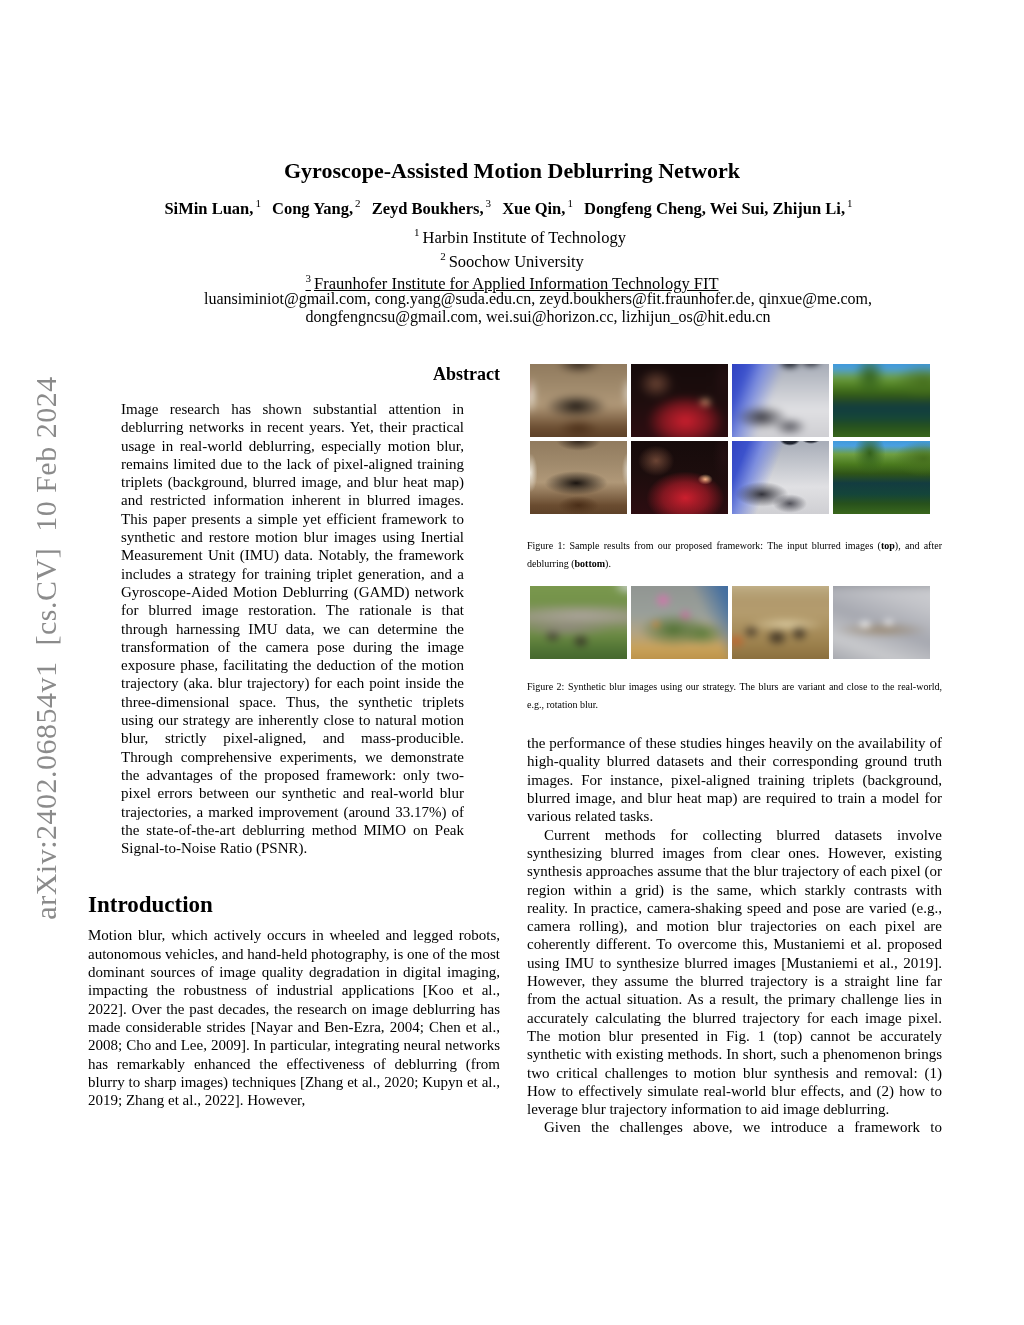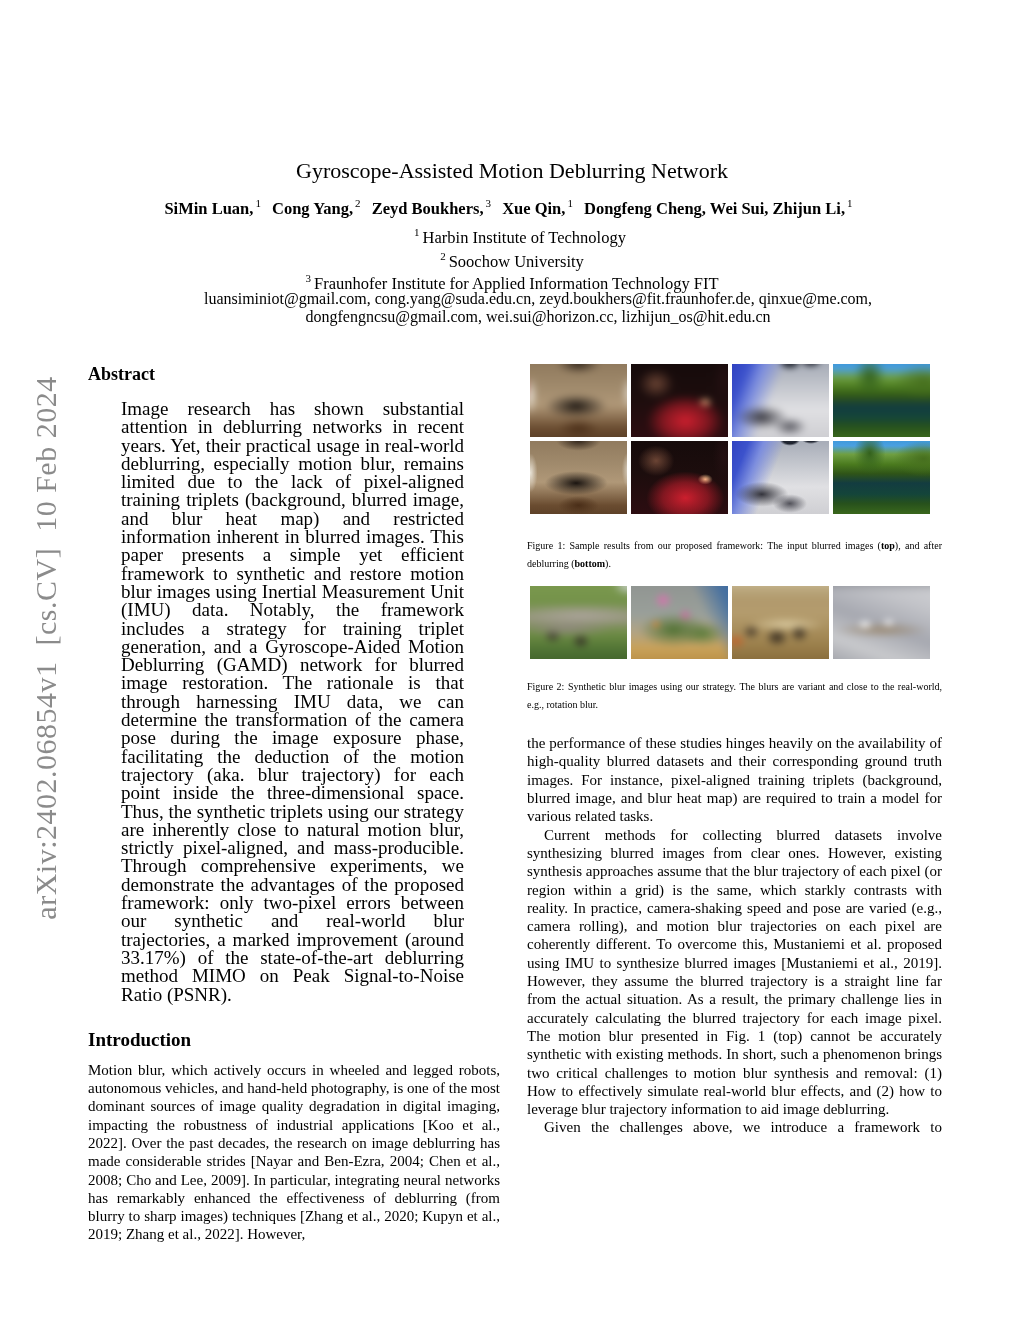--- a/index.html
+++ b/index.html
@@ -9,35 +9,35 @@
     font-family:"Liberation Serif","DejaVu Serif",serif;color:#000;overflow:hidden;
   }
   
   .arxiv-strip{
     position:absolute;left:46px;top:648px;
     transform:translate(-50%,-50%) rotate(-90deg);
     font-size:30px;color:#8b8b8b;white-space:pre;letter-spacing:.5px;
   }
   
   .paper-title{position:absolute;top:143px;left:0;width:100%;text-align:center;
-    font-size:22px;font-weight:normal;line-height:26px;}
+    font-size:22px;font-weight:bold;line-height:26px;}
   .authors{position:absolute;top:193px;left:0;width:100%;text-align:center;
     font-size:16.5px;font-weight:bold;line-height:21px;}
   .authors sup{font-weight:normal;font-size:11px;margin:0 7px 0 2px;}
   .affil{position:absolute;left:0;width:100%;text-align:center;font-size:16.5px;line-height:20px;}
   .affil sup{font-size:11px;margin-right:3px;}
-  #affil-1{top:222px;padding-left:8px;} #affil-2{top:246px;text-align:center;} #affil-3{top:268px;}
+  #affil-1{top:222px;padding-left:8px;} #affil-2{top:246px;text-align:center;} #affil-3{top:268px;text-decoration:underline;}
   .emails{position:absolute;left:0;width:100%;text-align:center;font-size:16px;line-height:19px;margin-left:26px;}
   #emails-1{top:289px;} #emails-2{top:307px;}
   
   .col-left{position:absolute;left:88px;top:364px;width:412px;}
   .col-right{position:absolute;left:527px;top:364px;width:415px;}
-  .abstract-head{margin:0 0 15px 0;text-align:left;font-size:18px;font-weight:bold;line-height:21px;}
-  .abstract-body{margin:0 36px 14px 33px;text-align:justify;font-size:19px;line-height:18.3px;}
-  .section-head{margin:24px 0 10px 0;font-size:19px;font-weight:bold;line-height:23px;}
+  .abstract-head{margin:0 0 15px 0;text-align:right;font-size:18px;font-weight:bold;line-height:21px;}
+  .abstract-body{margin:0 36px 14px 33px;text-align:justify;font-size:15px;line-height:18.3px;}
+  .section-head{margin:36px 0 10px 0;font-size:23px;font-weight:bold;line-height:23px;}
   .body-par{margin:0;text-align:justify;font-size:15px;line-height:18.3px;}
   .indent{text-indent:17px;}
   .justify-last{text-align-last:justify;}
   
   .fig-grid{display:grid;grid-template-columns:repeat(4,97px);gap:4px;margin-left:3px;}
   .fig-grid.row2{margin-top:0;}
   .thumb{width:97px;height:73px;overflow:hidden;position:relative;background:#999;}
   .scene{position:absolute;inset:-10px;}
   .blurred .scene{filter:blur(3px);}
   .sharp .scene{filter:blur(.4px);}

